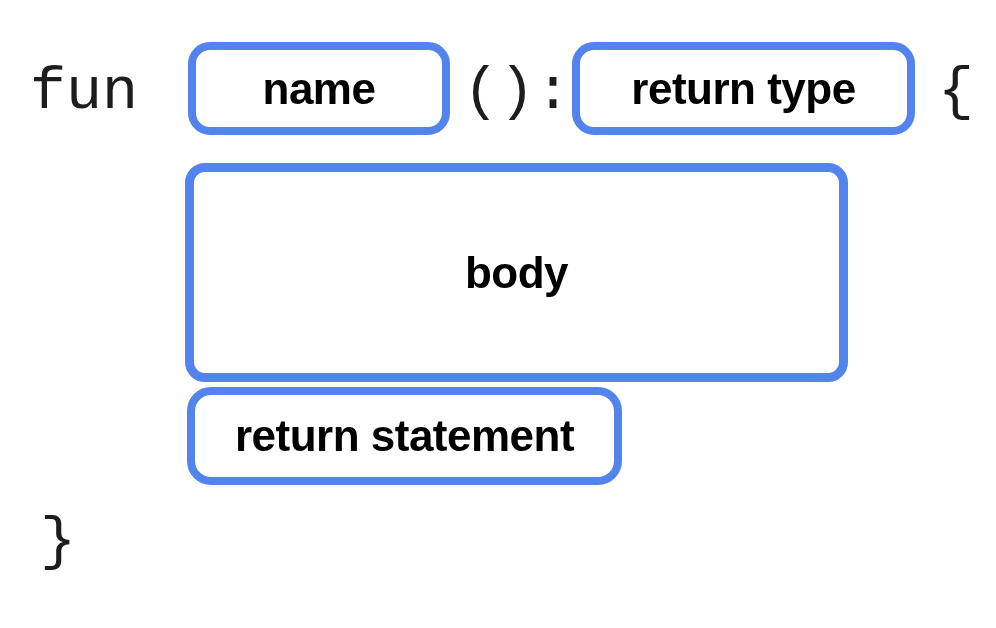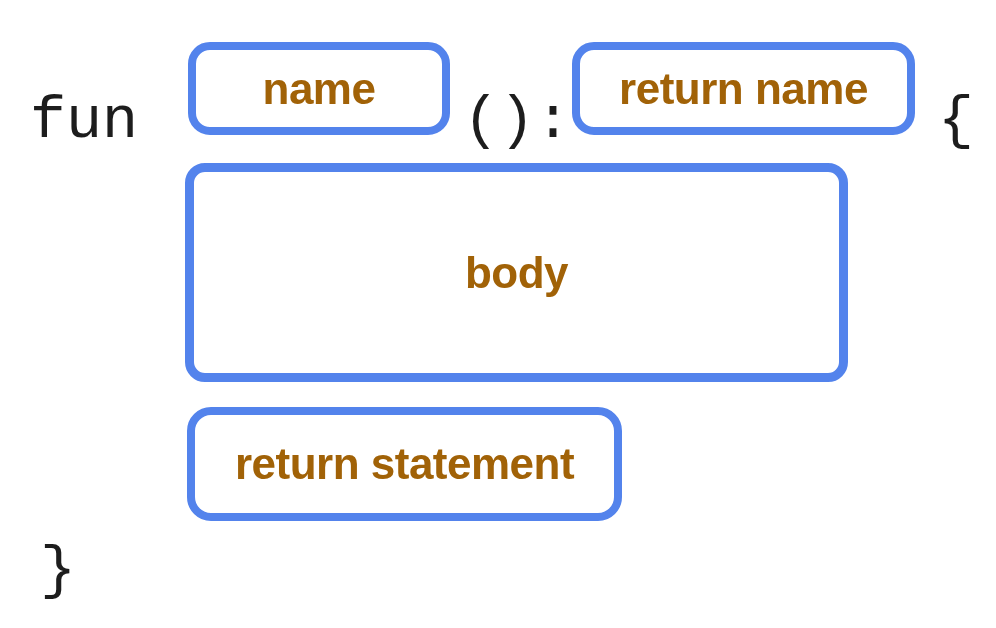--- a/index.html
+++ b/index.html
@@ -15,64 +15,63 @@
     overflow: hidden;
     font-family: "Liberation Sans", sans-serif;
   }
   .code {
     position: absolute;
     font-family: "Liberation Mono", "DejaVu Sans Mono", monospace;
     font-size: 60px;
     line-height: 1;
     color: #1d1d1d;
     white-space: pre;
-    margin-top: 29px;
   }
   .slot {
     position: absolute;
     box-sizing: border-box;
     background: #ffffff;
     border: 8px solid #5383EC;
     border-radius: 24px;
     display: flex;
     align-items: center;
     justify-content: center;
   }
   .slot-label {
     font-family: "Liberation Sans", sans-serif;
     font-weight: 700;
     font-size: 44px;
     letter-spacing: -0.5px;
-    color: #a16207;
+    color: #000000;
     white-space: pre;
   }
   #name-box          { left: 188px; top: 42px;  width: 262px; height: 93px;  border-radius: 22px; }
   #return-type-box   { left: 572px; top: 42px;  width: 343px; height: 93px;  border-radius: 22px; }
   #body-box          { left: 185px; top: 163px; width: 663px; height: 219px; border-width: 9px; border-radius: 20px; }
-  #return-stmt-box   { left: 187px; top: 407px; width: 435px; height: 114px;  border-radius: 24px; text-align: center; }
+  #return-stmt-box   { left: 187px; top: 387px; width: 435px; height: 98px;  border-radius: 24px; text-align: center; }
   #fun-keyword       { left: 30px;  top: 62px;  }
   #parens-colon      { left: 463px; top: 62px;  }
   #open-brace        { left: 938px; top: 62px;  }
   #close-brace       { left: 40px;  top: 512px; }
 </style>
 </head>
 <body>
 
 <div class="canvas">
 
   <span id="fun-keyword" class="code">fun</span>
 
   <div id="name-box" class="slot">
     <span class="slot-label">name</span>
   </div>
 
   <span id="parens-colon" class="code">():</span>
 
   <div id="return-type-box" class="slot">
-    <span class="slot-label">return name</span>
+    <span class="slot-label">return type</span>
   </div>
 
   <span id="open-brace" class="code">{</span>
 
   <div id="body-box" class="slot">
     <span class="slot-label">body</span>
   </div>
 
   <div id="return-stmt-box" class="slot">
     <span class="slot-label">return statement</span>

